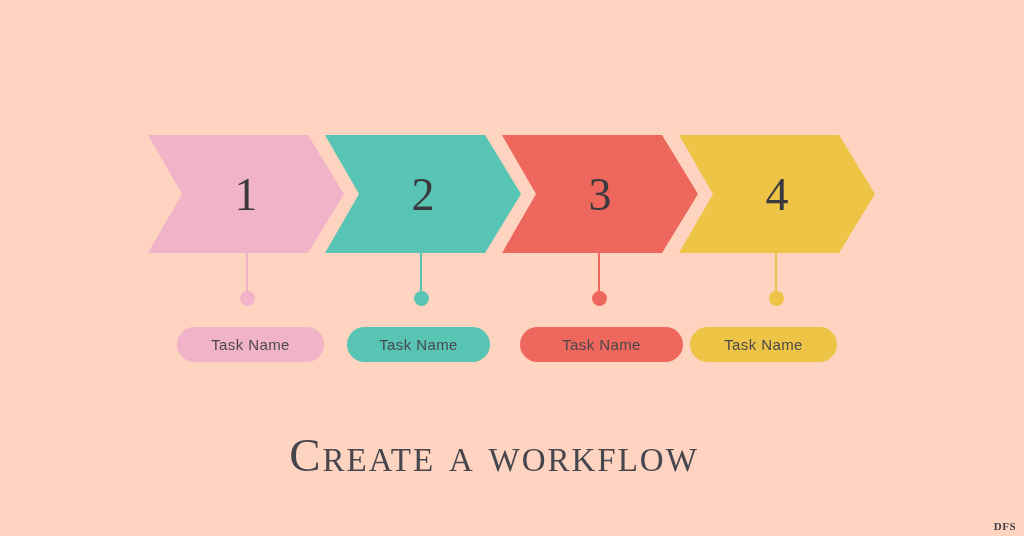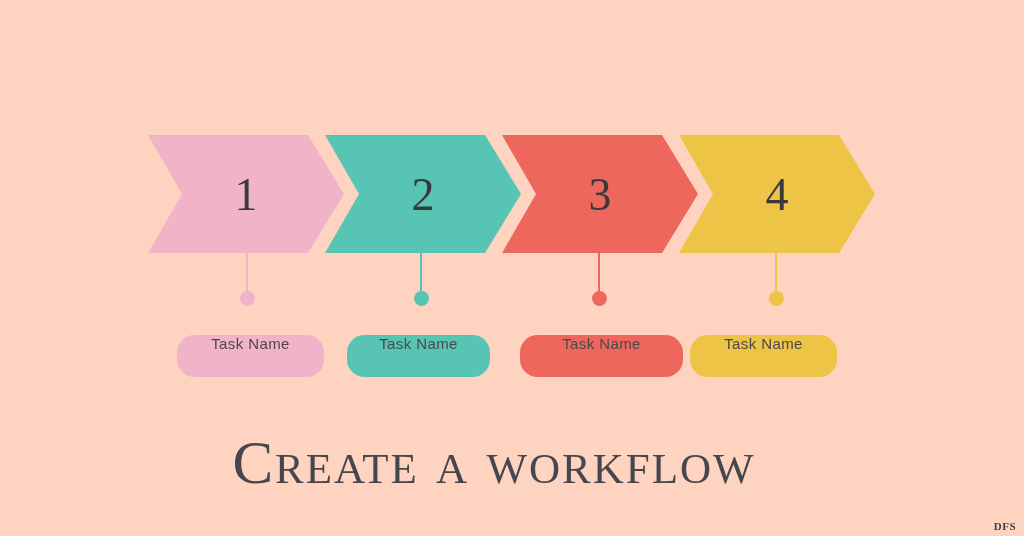--- a/index.html
+++ b/index.html
@@ -51,46 +51,46 @@
     position: absolute;
     top: 291px;
     left: calc(var(--cx) - 7.5px);
     width: 15px;
     height: 15px;
     border-radius: 50%;
     background: var(--c);
   }
   .task-pill {
     position: absolute;
-    top: 335px;
-    height: 42px;
+    top: 327px;
+    height: 35px;
     border-radius: 17.5px;
     background: var(--c);
     display: flex;
-    align-items: flex-start;
+    align-items: center;
     justify-content: center;
   }
   .s0 .task-pill { left: 177px; width: 147px; }
   .s1 .task-pill { left: 347px; width: 143px; }
   .s2 .task-pill { left: 520px; width: 163px; }
   .s3 .task-pill { left: 690px; width: 147px; }
   .task-label {
     font-size: 15px;
     letter-spacing: 0.4px;
     color: var(--pill-text, #4A484C);
   }
   .page-title {
     position: absolute;
     top: 432px;
     left: 494px;
     transform: translateX(-50%);
     white-space: nowrap;
     font-family: "Liberation Serif", serif;
     font-variant: small-caps;
-    font-size: 61px;
+    font-size: 47px;
     line-height: 1;
     letter-spacing: 2px;
     color: var(--title-color, #46464E);
   }
   .watermark {
     position: absolute;
     right: 8px;
     bottom: 4px;
     font-family: "Liberation Serif", serif;
     font-weight: 600;

